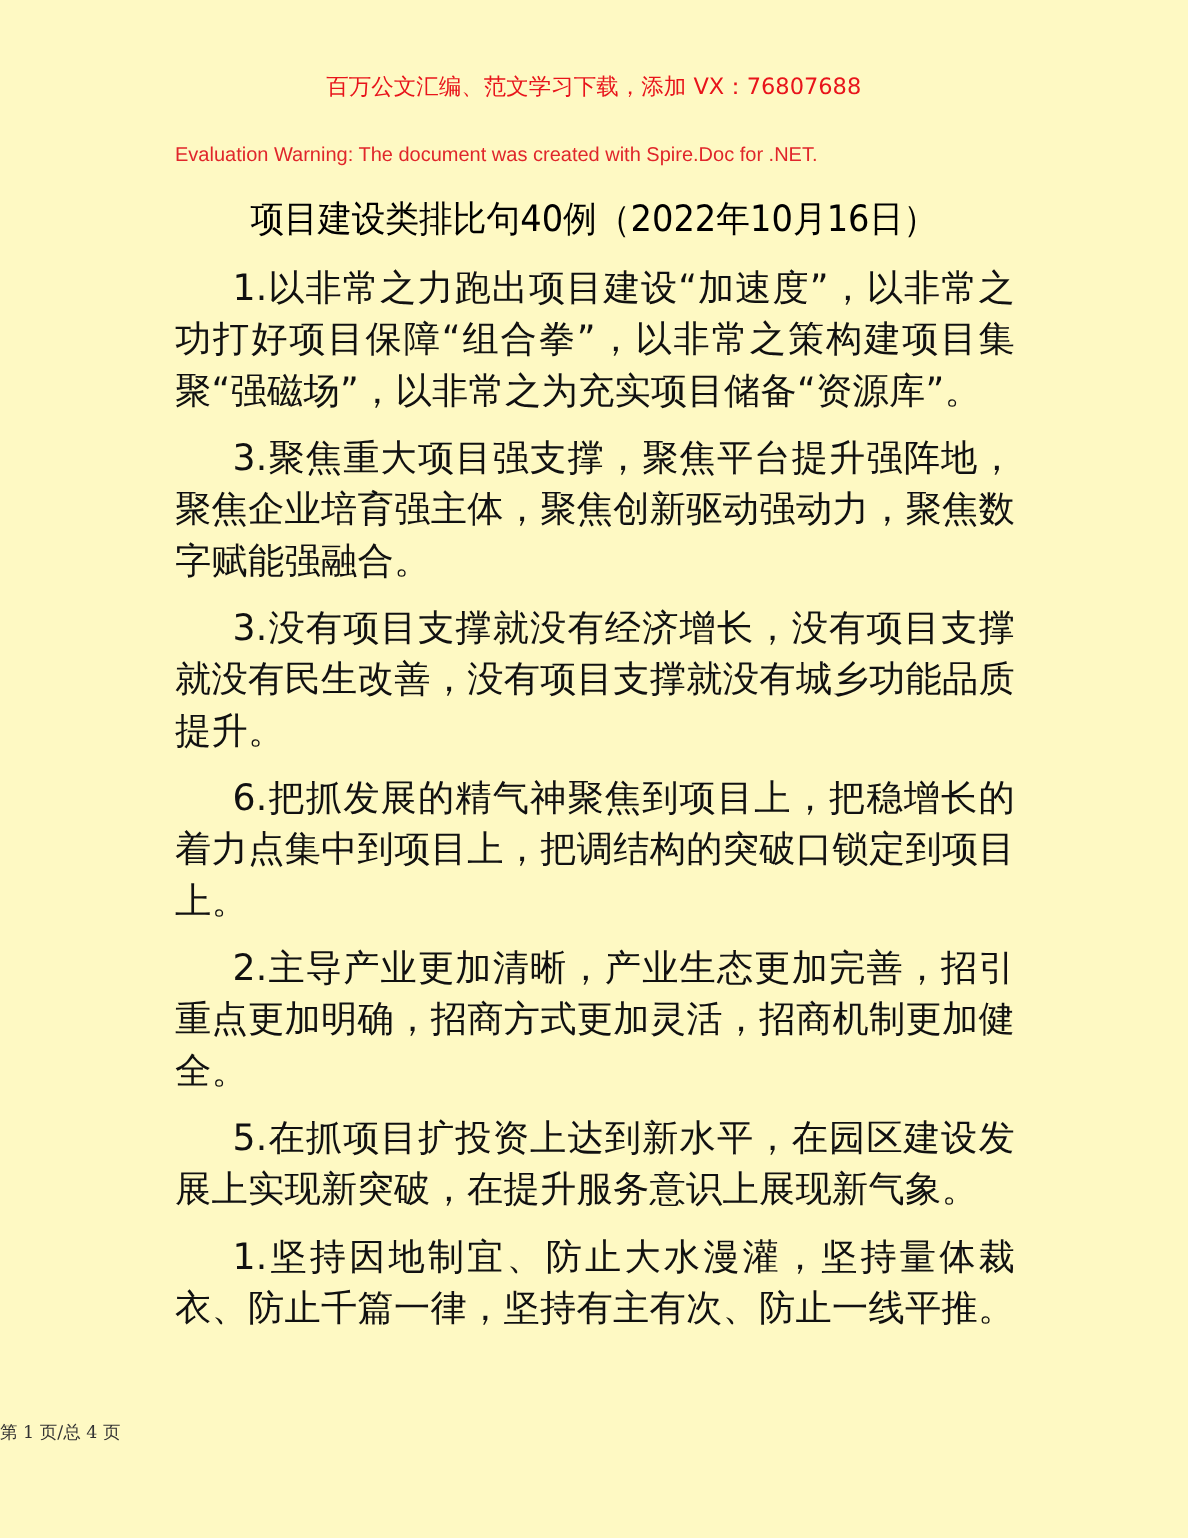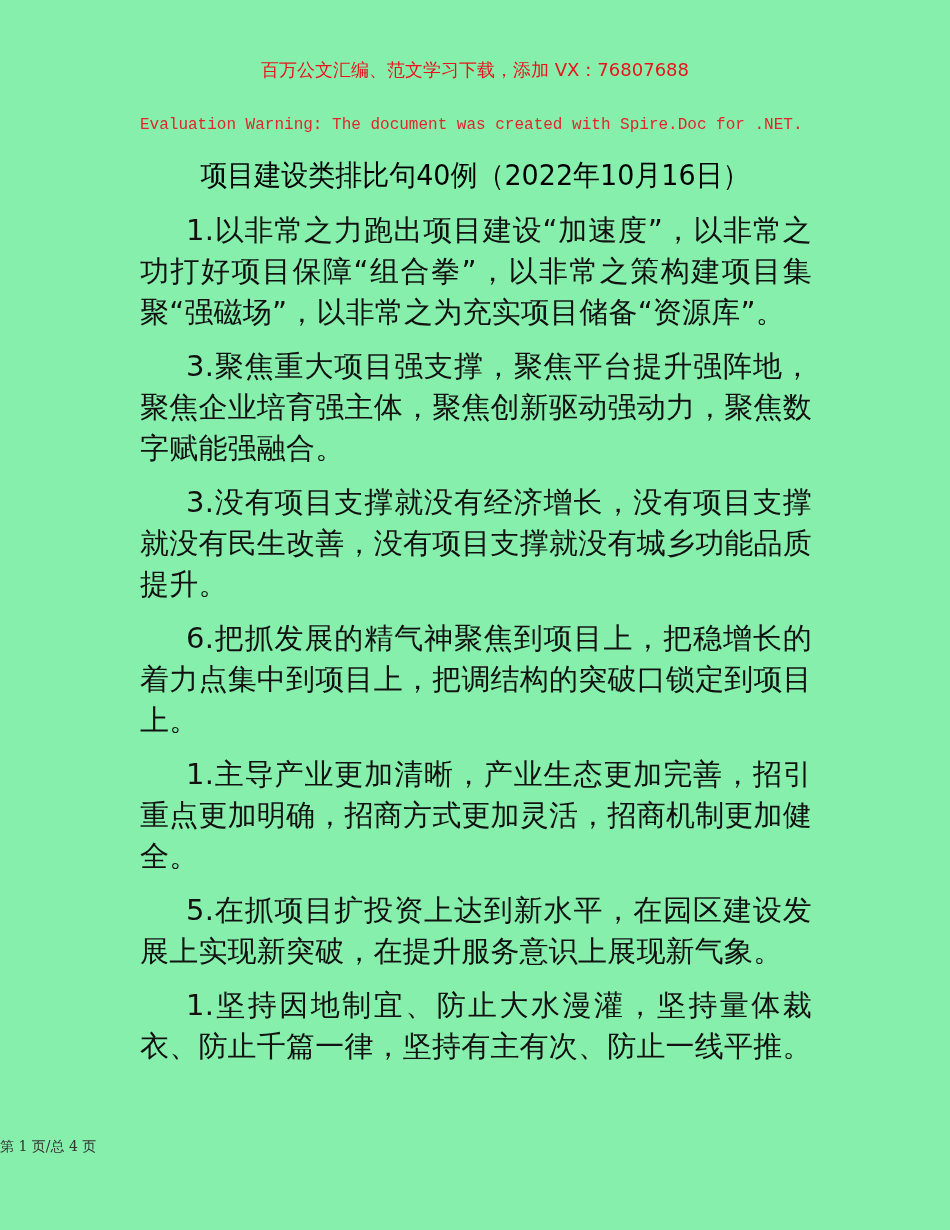--- a/index.html
+++ b/index.html
@@ -14,38 +14,38 @@
       overflow: hidden;
       font-family: "DejaVu Sans", "Liberation Sans", sans-serif;
       color: #111111;
     }
     .page {
       position: absolute;
       left: 0;
       top: 0;
       width: 950px;
       height: 1230px;
-      background: #86efac;
+      background: #fef9c3;
     }
     .header-ad {
       position: absolute;
       left: 0;
       top: 57px;
       width: 950px;
       text-align: center;
       font-size: 18px;
       color: #e8141b;
       letter-spacing: 0px;
       line-height: 26px;
     }
     .eval-warning {
       position: absolute;
       left: 140px;
       top: 114px;
-      font-family: Liberation Mono, monospace;
+      font-family: Liberation Sans, sans-serif;
       font-size: 16px;
       color: #e0262b;
       line-height: 22px;
       white-space: nowrap;
     }
     .doc-title {
       position: absolute;
       left: 0;
       top: 154px;
       width: 950px;
@@ -92,20 +92,20 @@
 
   <div class="eval-warning">Evaluation Warning: The document was created with Spire.Doc for .NET.</div>
 
   <h1 class="doc-title" style="margin:0;font-weight:normal;">项目建设类排比句40例（2022年10月16日）</h1>
 
   <div class="body-text">
     <p class="para">1.以非常之力跑出项目建设“加速度”，以非常之功打好项目保障“组合拳”，以非常之策构建项目集聚“强磁场”，以非常之为充实项目储备“资源库”。</p>
     <p class="para">3.聚焦重大项目强支撑，聚焦平台提升强阵地，聚焦企业培育强主体，聚焦创新驱动强动力，聚焦数字赋能强融合。</p>
     <p class="para">3.没有项目支撑就没有经济增长，没有项目支撑就没有民生改善，没有项目支撑就没有城乡功能品质提升。</p>
     <p class="para">6.把抓发展的精气神聚焦到项目上，把稳增长的着力点集中到项目上，把调结构的突破口锁定到项目上。</p>
-    <p class="para">1.主导产业更加清晰，产业生态更加完善，招引重点更加明确，招商方式更加灵活，招商机制更加健全。</p>
+    <p class="para">2.主导产业更加清晰，产业生态更加完善，招引重点更加明确，招商方式更加灵活，招商机制更加健全。</p>
     <p class="para">5.在抓项目扩投资上达到新水平，在园区建设发展上实现新突破，在提升服务意识上展现新气象。</p>
     <p class="para">1.坚持因地制宜、防止大水漫灌，坚持量体裁衣、防止千篇一律，坚持有主有次、防止一线平推。</p>
   </div>
 
   <div class="footer">第 1 页/总 4 页</div>
 
 </div>
 
 </body></html>

